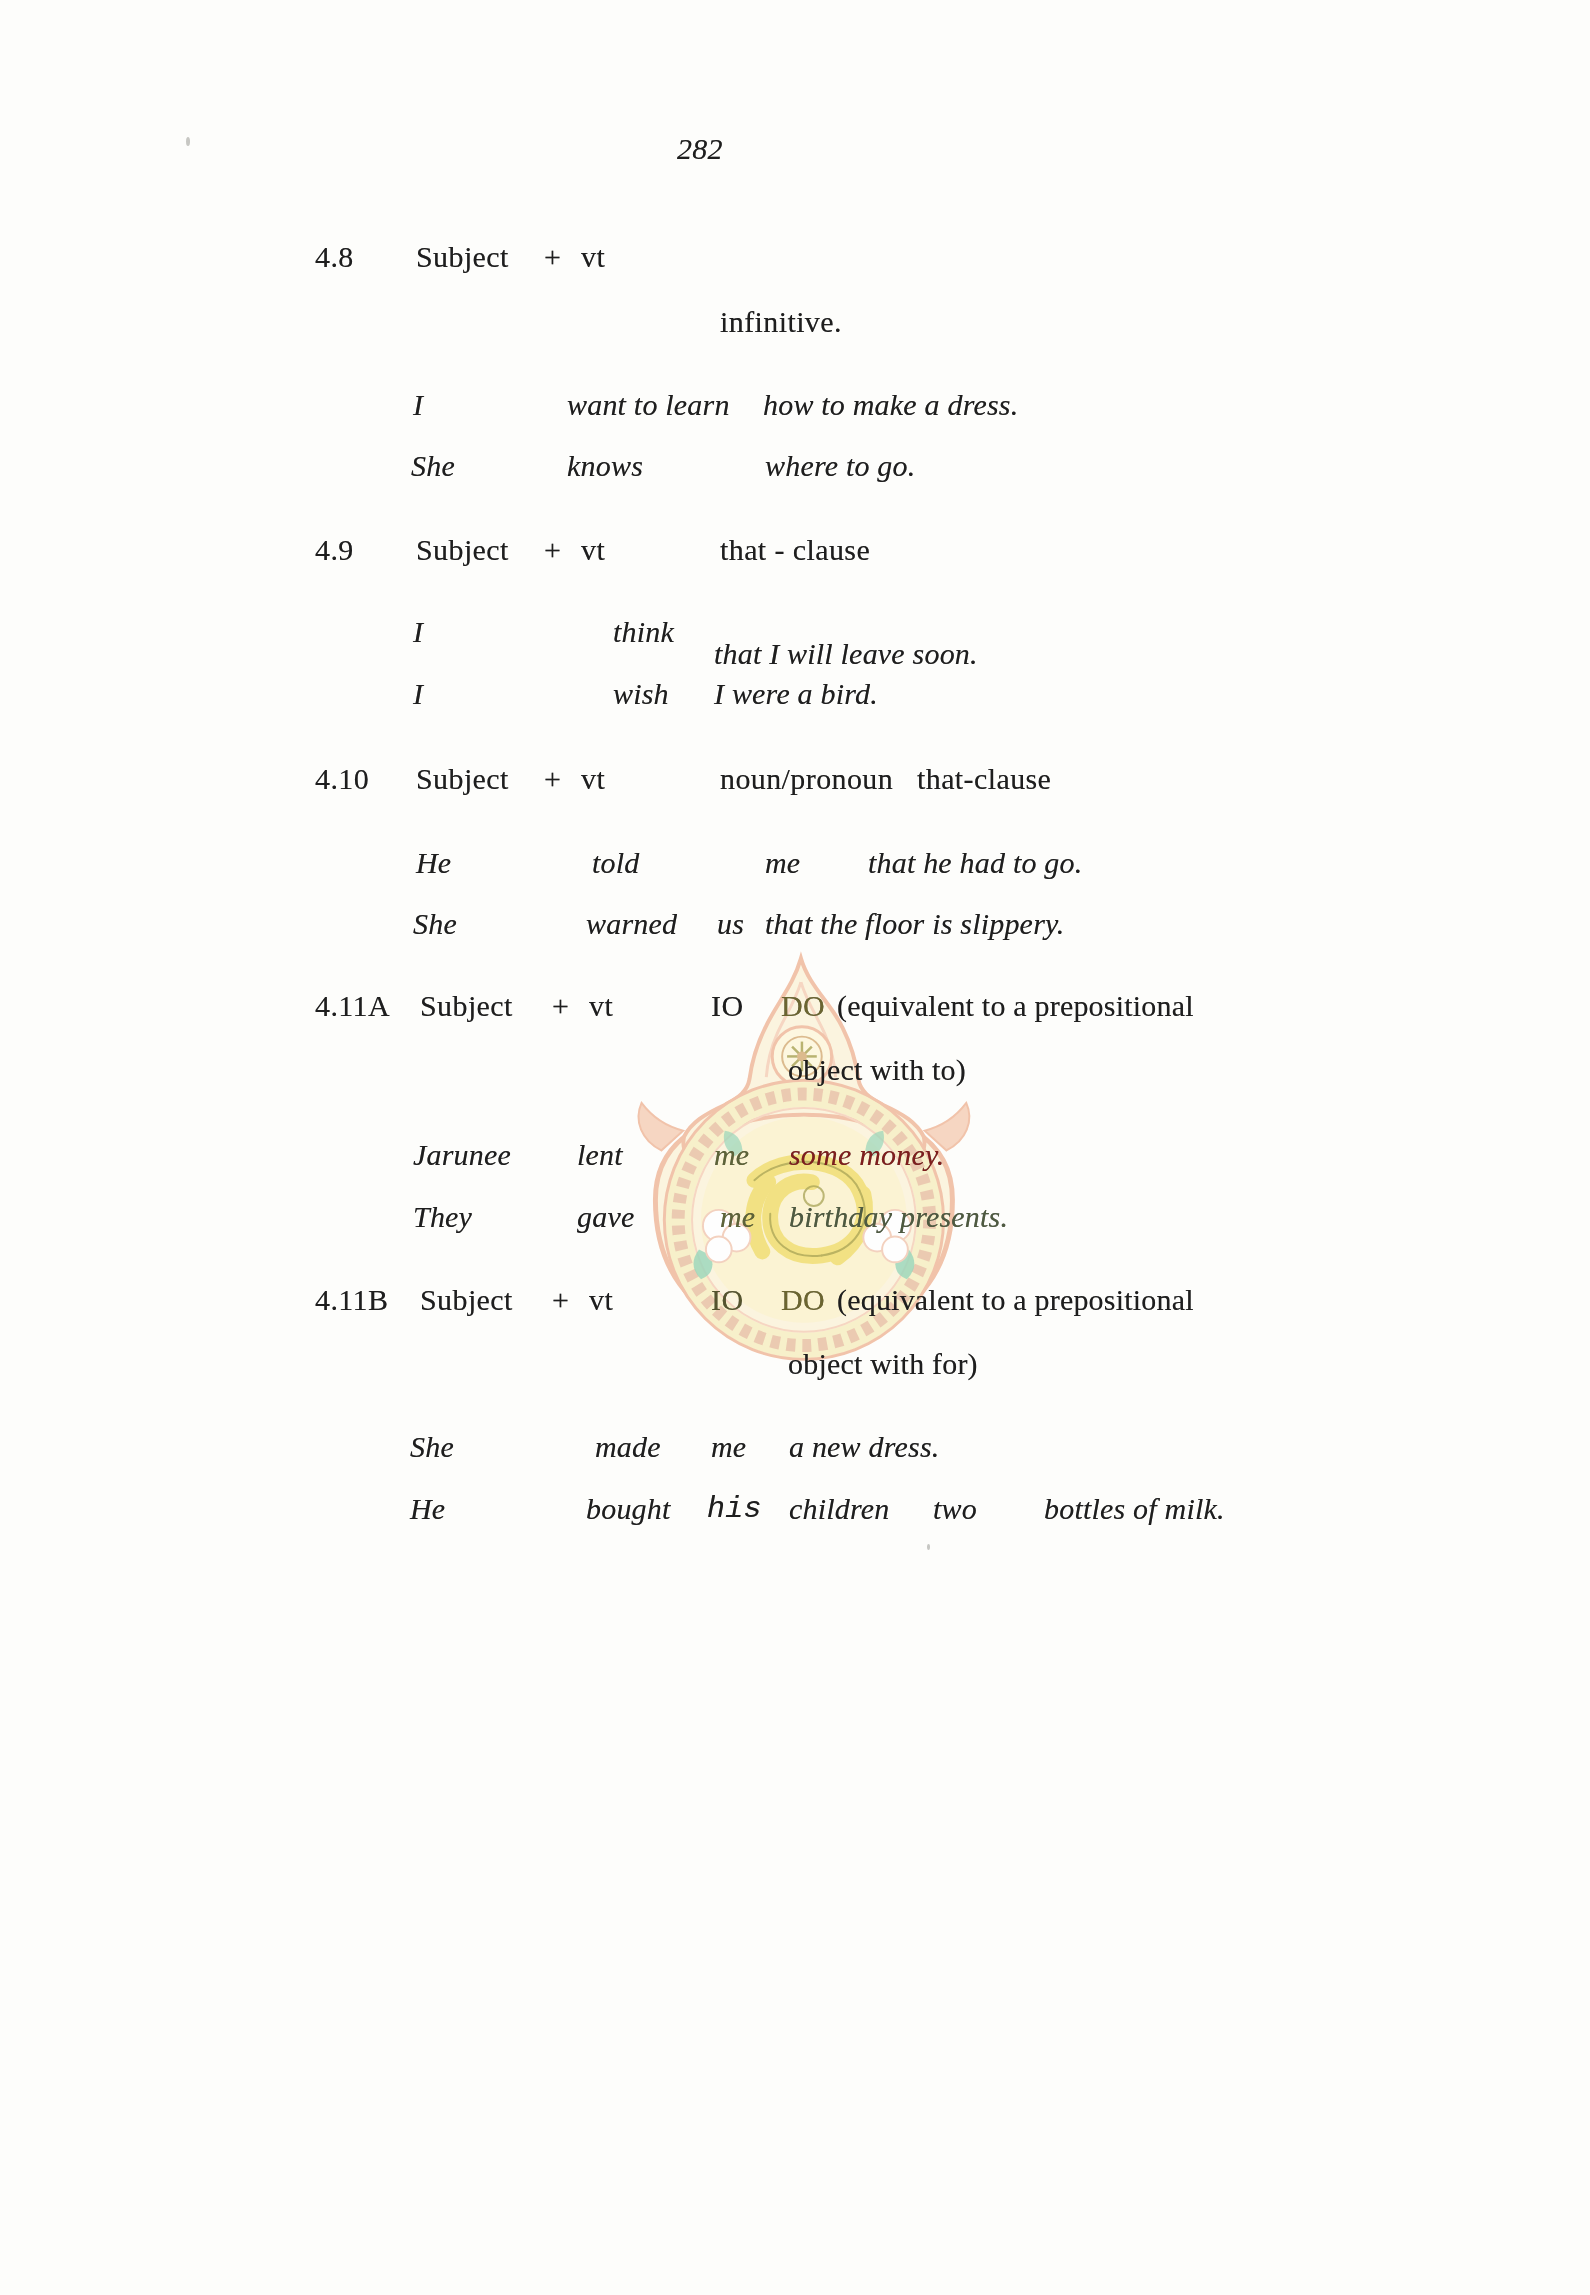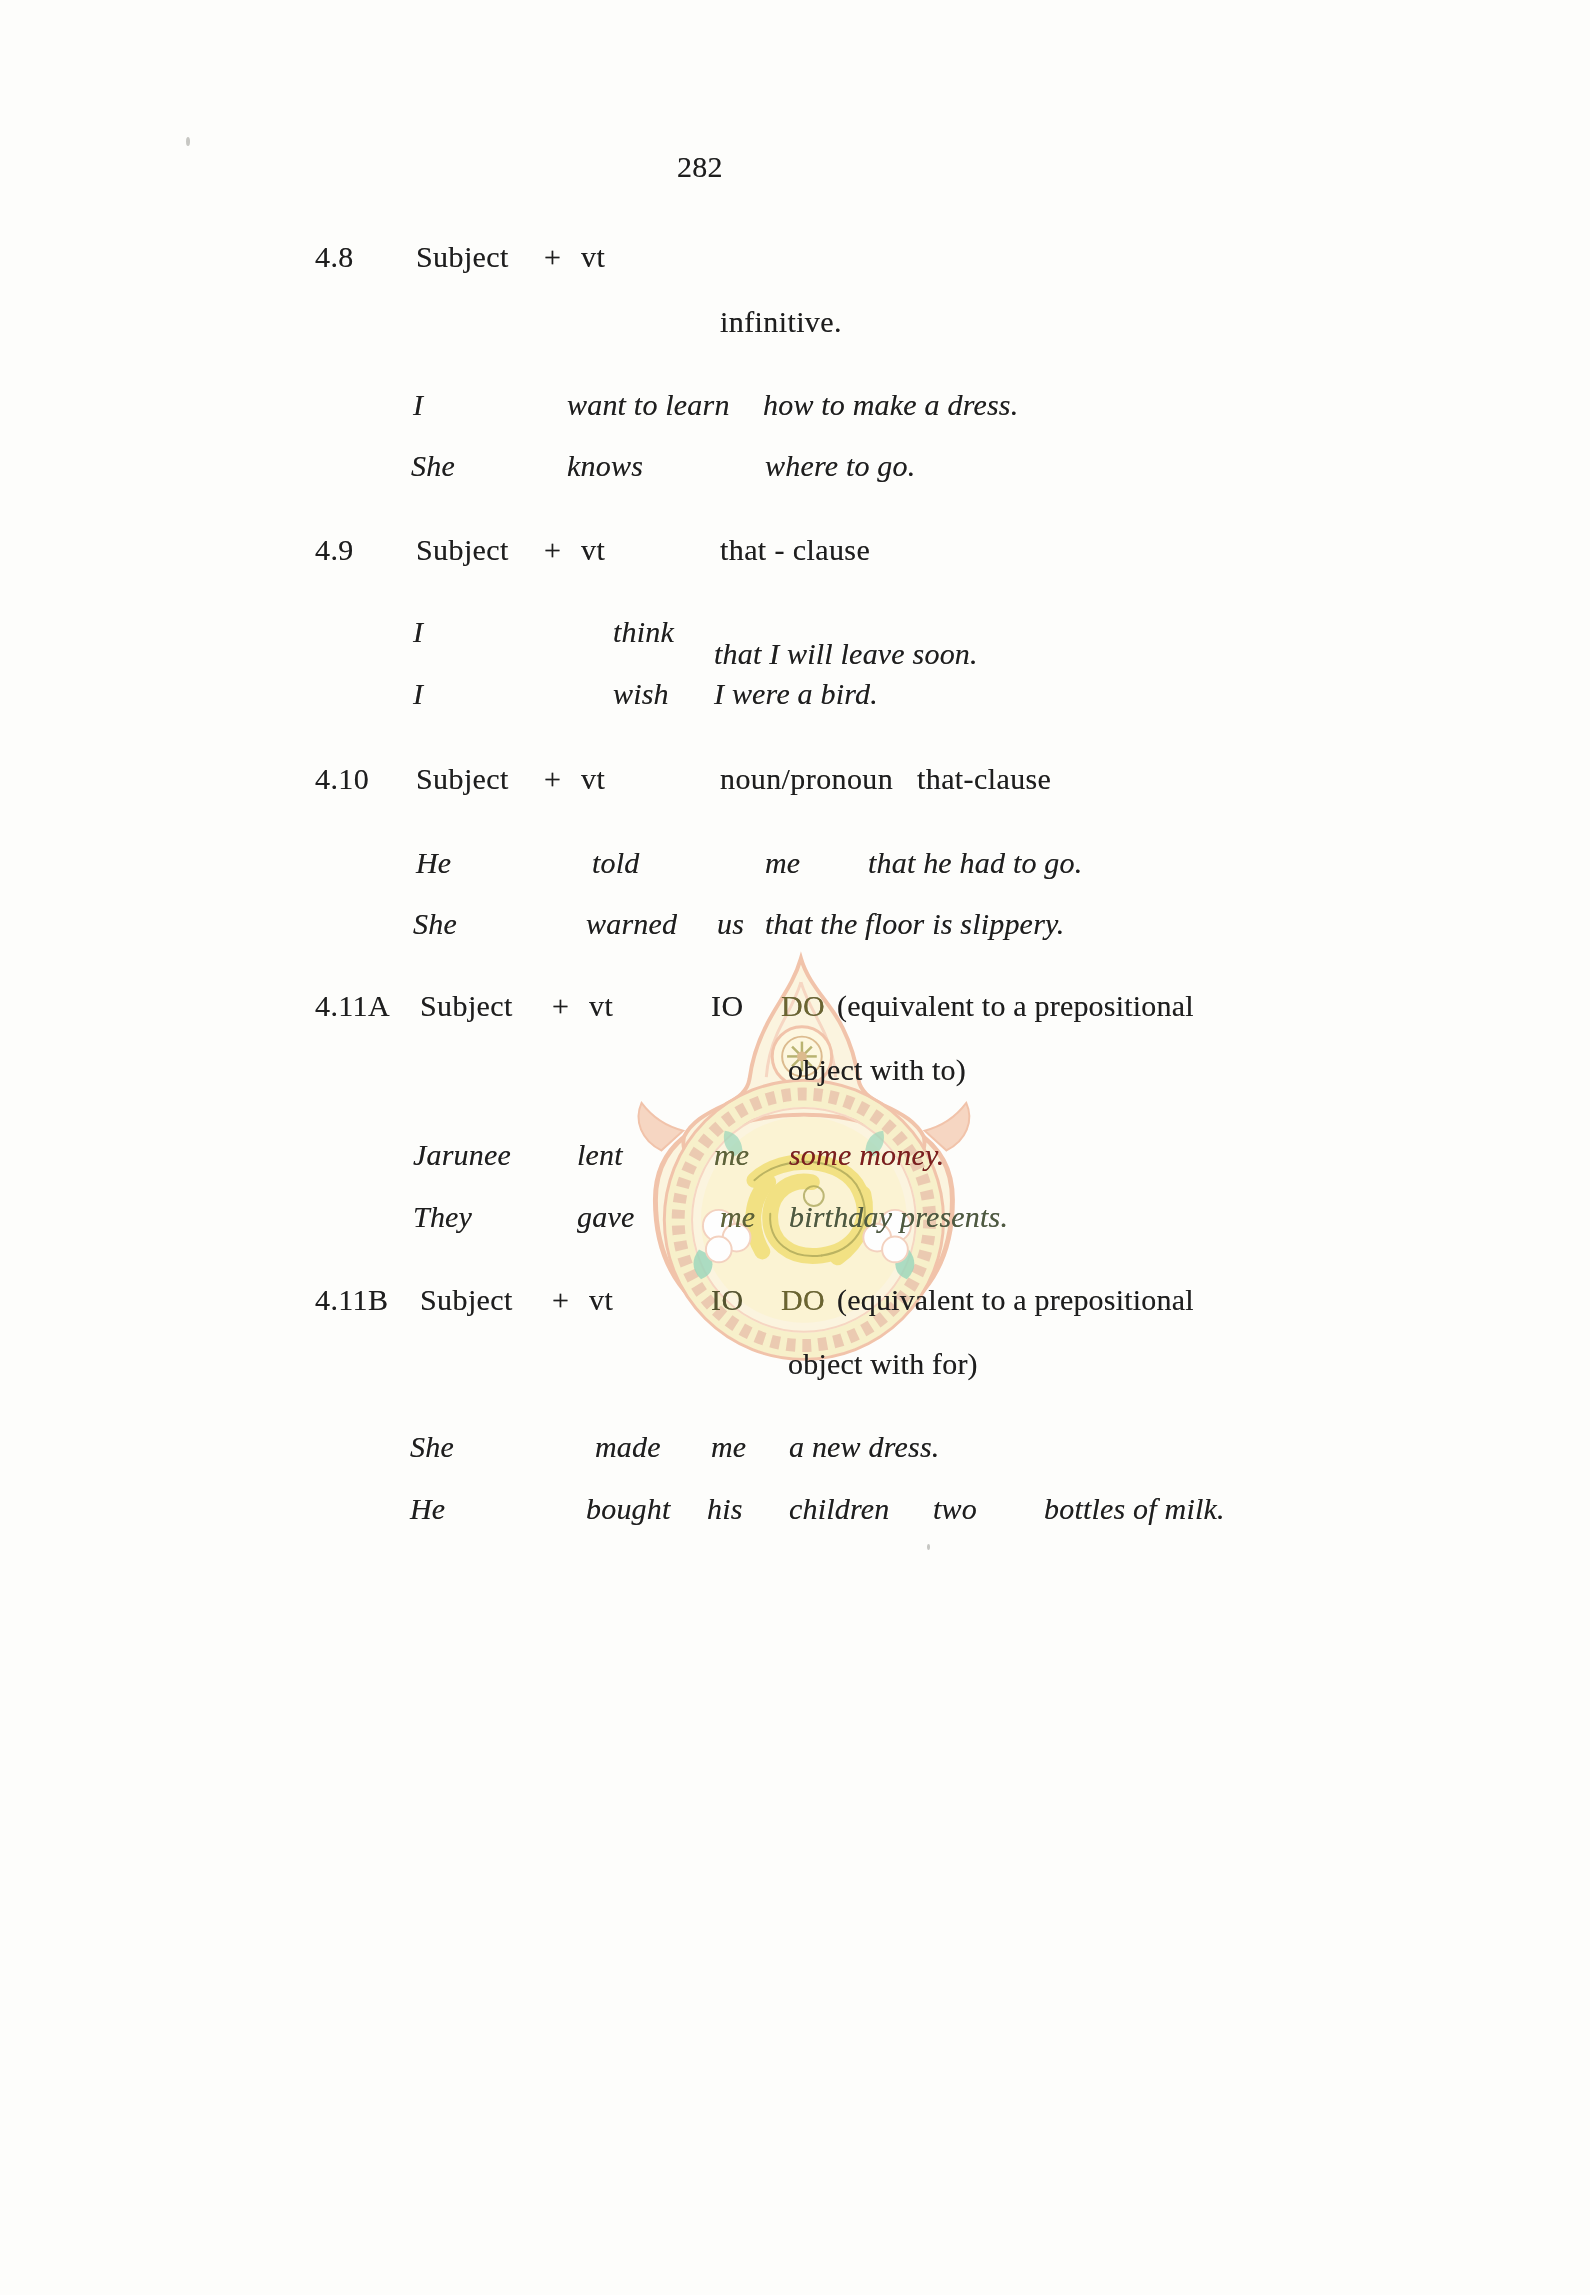--- a/index.html
+++ b/index.html
@@ -91,21 +91,21 @@
       </g>
       <g fill="var(--wm-flower-white)" stroke="var(--wm-flower-stroke)" stroke-width="2">
         <circle cx="904" cy="1238" r="16"></circle>
           <circle cx="886" cy="1250" r="14"></circle>
           <circle cx="904" cy="1262" r="13"></circle>
       </g>
     </g>
   </svg>
 
   <div id="lines">
-      <div class="line" style="top: 148px;">
+      <div class="line" style="top: 130px; font-style: italic;">
         <span class="seg plain" style="left: 677px;">282</span>
       </div>
       <div class="line" style="top: 238px;">
         <span class="seg bold" style="left: 315px;">4.8</span>
         <span class="seg bold" style="left: 416px;">Subject</span>
         <span class="seg bold" style="left: 544px;">+</span>
         <span class="seg bold" style="left: 581px;">vt</span>
       </div>
       <div class="line" style="top: 303px;">
         <span class="seg bold" style="left: 720px;">infinitive.</span>
@@ -195,21 +195,21 @@
       </div>
       <div class="line" style="top: 1428px;">
         <span class="seg italic" style="left: 410px;">She</span>
         <span class="seg italic" style="left: 595px;">made</span>
         <span class="seg italic" style="left: 711px;">me</span>
         <span class="seg italic" style="left: 789px;">a new dress.</span>
       </div>
       <div class="line" style="top: 1490px;">
         <span class="seg italic" style="left: 410px;">He</span>
         <span class="seg italic" style="left: 586px;">bought</span>
-        <span class="seg italic" style="left: 707px;">his</span>
+        <span class="seg italic" style="left: 707px; font-family: Liberation Mono, monospace;">his</span>
         <span class="seg italic" style="left: 789px;">children</span>
         <span class="seg italic" style="left: 933px;">two</span>
         <span class="seg italic" style="left: 1044px;">bottles of milk.</span>
       </div>
     </div>
 
   <div class="speck" style="left:186px;top:137px;width:4px;height:9px;"></div>
   <div class="speck" style="left:927px;top:1544px;width:3px;height:6px;"></div>
 </div>
 

